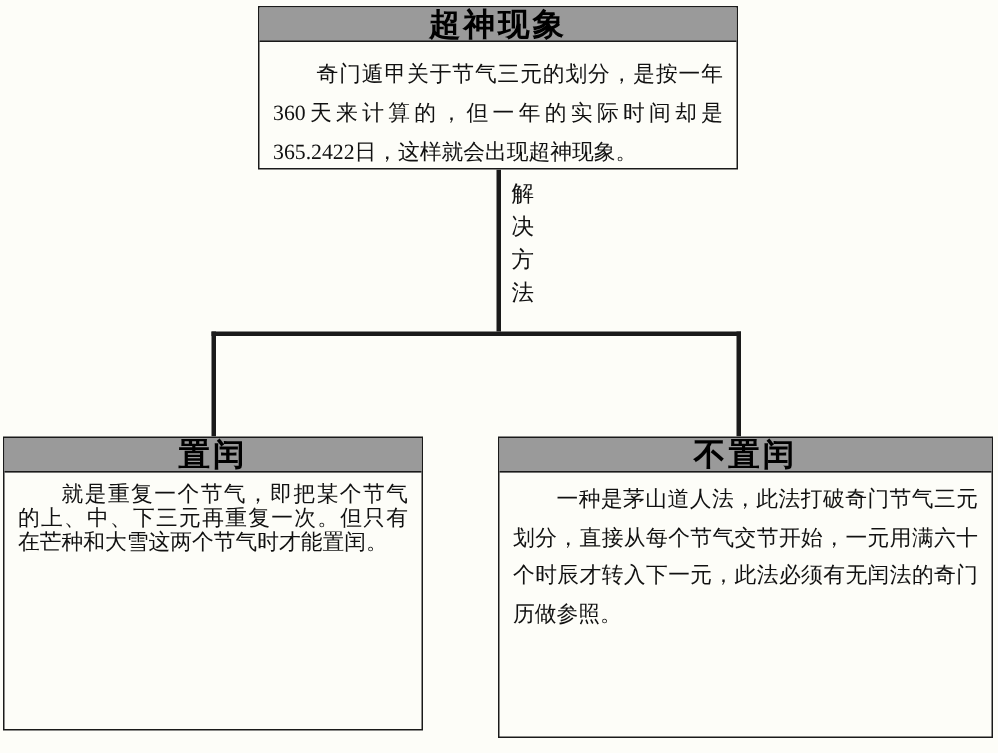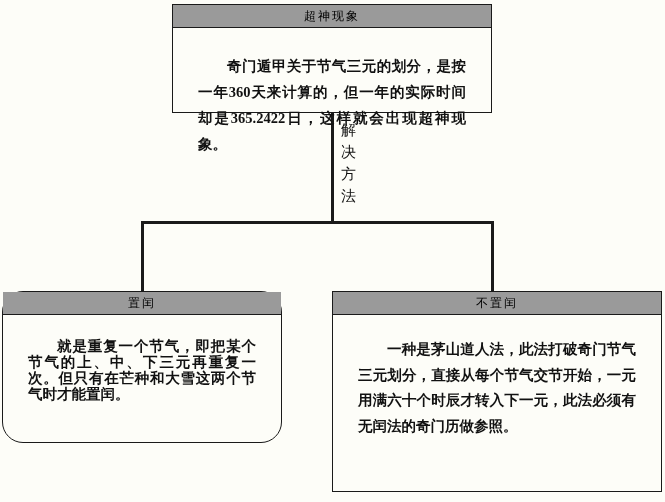--- a/index.html
+++ b/index.html
@@ -26,38 +26,37 @@
     box-sizing: border-box;
     border: 1px solid #1a1a1a;
     background: #fdfdf8;
   }
   .node-header {
     box-sizing: border-box;
     border-bottom: 1px solid #1a1a1a;
     background: #9a9a9a;
     color: #000;
     text-align: center;
-    font-weight: normal;
-    font-size: 12px;
+    font-weight: bold;
+    font-size: 21px;
     line-height: 22px;
     height: 23px;
     letter-spacing: 2px;
   }
   .node-body {
     box-sizing: border-box;
     padding: 7px 9px 8px 9px;
     font-size: 14.5px;
     line-height: 25px;
     text-align: justify;
     text-justify: inter-ideograph;
   }
   .node-body p {
-    margin: 16px;
+    margin: 0;
     text-indent: 2em;
-    font-weight: bold;
   }
 
   
   #root-node {
     left: 172px;
     top: 4px;
     width: 320px;
     height: 109px;
   }
   #root-node .node-body {
@@ -65,22 +64,21 @@
   }
   #root-node .node-body p {
     line-height: 26px;
   }
 
   
   #left-node {
     left: 2px;
     top: 291px;
     width: 280px;
-    height: 152px;
-    border-radius: 21px;
+    height: 196px;
   }
   #left-node .node-body {
     line-height: 16px;
   }
 
   
   #right-node {
     left: 332px;
     top: 291px;
     width: 330px;

